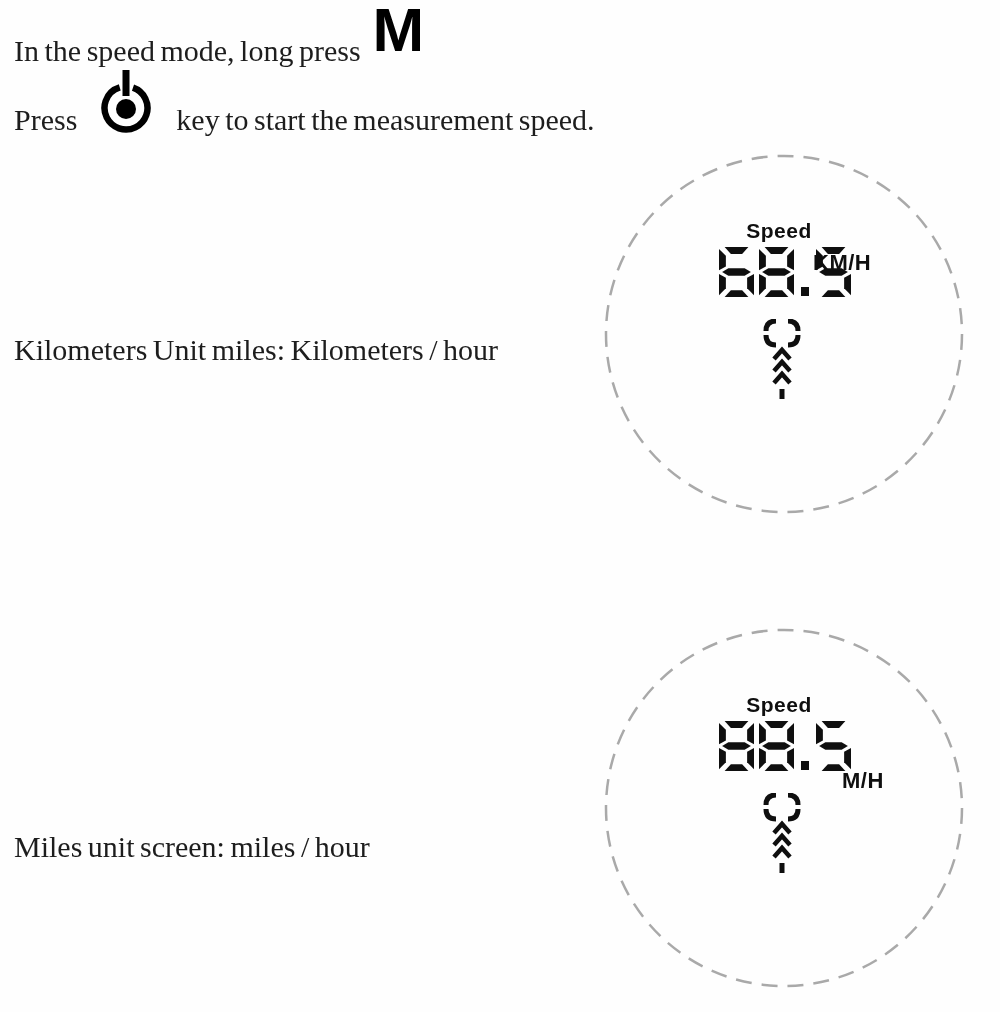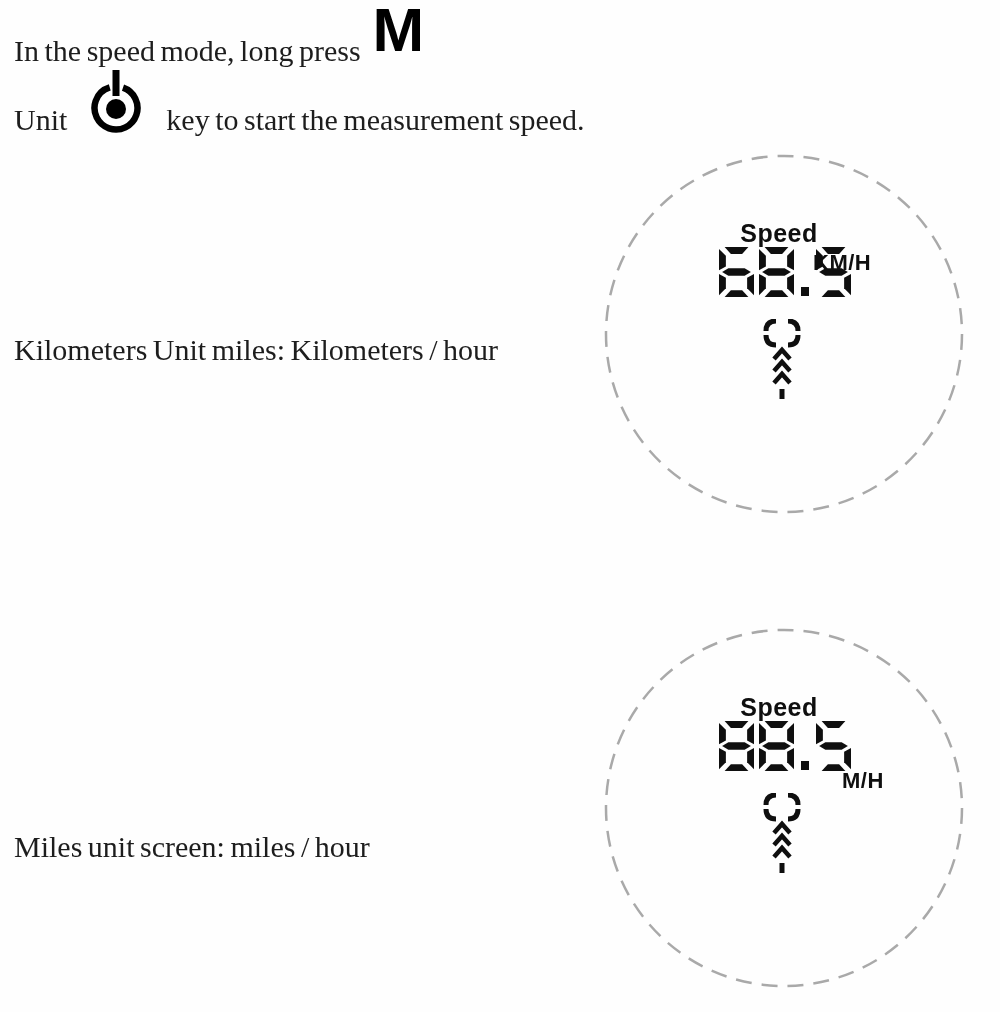--- a/index.html
+++ b/index.html
@@ -49,21 +49,21 @@
   .caption-1{ top:794px;text-align:right; }
   
   .screen{ position:absolute; left:604px; width:360px; height:360px; }
   .section-0{ top:154px; }
   .section-1{ top:628px; }
   .circle-svg{ position:absolute; inset:0; }
   .display-title{
     position:absolute; top:65px; left:0; right:10px;
     text-align:center;
     font-family:"Liberation Sans", sans-serif;
-    font-weight:bold; font-size:25px;
+    font-weight:bold; font-size:21px;
     letter-spacing:.5px;
     color:var(--ink);
   }
   .seg-row{
     position:absolute; top:93px; left:115px; height:50px;
     display:flex; gap:5px; align-items:stretch;
   }
   .seg-digit{ width:35px; height:50px; display:block; }
   .seg-digit polygon{ fill:var(--ink); }
   .seg-dot{
@@ -85,21 +85,21 @@
 </style>
 </head>
 <body>
 
 <div class="line1">
   <span class="serif-text">In the speed mode, long press</span>
   <span class="m-glyph">M</span>
 </div>
 
 <div class="line2">
-  <span class="serif-text">Unit</span>
+  <span class="serif-text">Press</span>
   <svg class="power-icon-svg" width="58" height="64" viewBox="0 0 58 64" aria-hidden="true">
     <circle cx="29" cy="38" r="21.5" fill="none" stroke="#000" stroke-width="6.5" stroke-dasharray="120.8 14.3" transform="rotate(-71 29 38)"></circle>
     <rect x="25.5" y="0" width="7" height="26" fill="#000"></rect>
     <circle cx="29" cy="39" r="10" fill="#000"></circle>
   </svg>
   <span class="serif-text">key to start the measurement speed.</span>
 </div>
 
 <div class="caption caption-0 serif-text">Kilometers Unit miles: Kilometers / hour</div>
 

